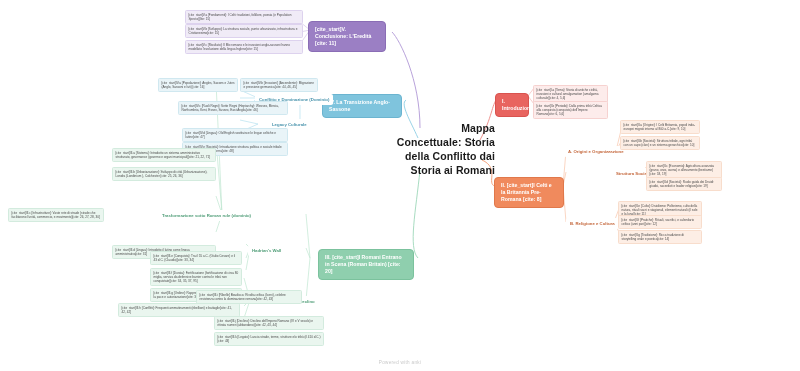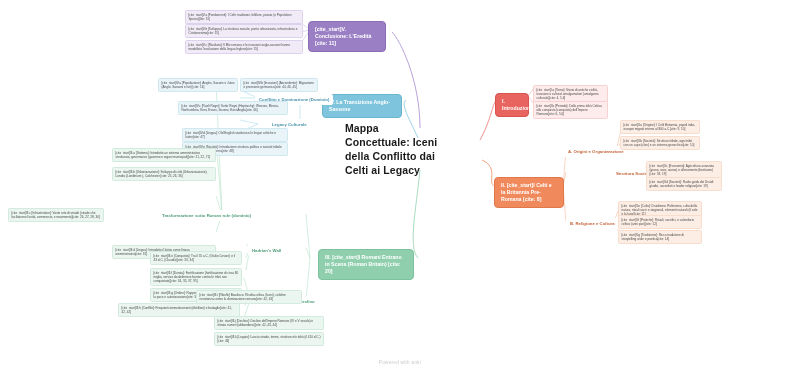--- a/index.html
+++ b/index.html
@@ -8,21 +8,21 @@
     font-family:"Liberation Sans","DejaVu Sans",sans-serif;
     color:#333;
   }
   #canvas{position:absolute;inset:0;}
   svg#links{position:absolute;left:0;top:0;width:800px;height:371px;pointer-events:none;}
 
   .node{position:absolute;box-sizing:border-box;}
 
   
   .center-title{
-    width:150px;text-align:left;font-weight:bold;font-size:10.5px;
+    width:150px;text-align:right;font-weight:bold;font-size:10.5px;
     line-height:1.32;color:#1a1a1a;letter-spacing:.1px;
   }
 
   
   .l1{
     border-radius:4px;padding:4px 6px;font-size:5.2px;font-weight:bold;
     line-height:1.35;color:#fff;box-sizing:border-box;
   }
   .l1.purple{background:#9b7fc4;border:1px solid #8a6db5;}
   .l1.blue  {background:#7fc4dd;border:1px solid #6bb4d0;color:#ffffff;}
@@ -88,23 +88,23 @@
     <path d="M614,222 L620,206 M614,222 L620,218 M614,222 L620,234" stroke="#f7bb9b" stroke-width=".6" fill="none"></path>
 
     <path d="M310,258 L306,214 M310,258 L306,248 M310,258 L306,300" stroke="#b6e2ca" stroke-width=".6" fill="none"></path>
     <path d="M222,214 L216,82 M222,214 L216,140 M222,214 L216,196 M222,214 L216,232" stroke="#b6e2ca" stroke-width=".6" fill="none"></path>
     <path d="M250,248 L246,244 M250,248 L246,258 M250,248 L246,270" stroke="#b6e2ca" stroke-width=".6" fill="none"></path>
     <path d="M250,300 L244,278 M250,300 L244,290 M250,300 L244,306 M250,300 L244,318" stroke="#b6e2ca" stroke-width=".6" fill="none"></path>
   </svg>
 
   <div class="node center-title" style="left:345px;top:122px;">
     <div>Mappa</div>
-    <div>Concettuale: Iceni</div>
+    <div>Concettuale: Storia</div>
     <div>della Conflitto dai</div>
-    <div>Celti ai Legacy</div>
+    <div>Storia ai Romani</div>
   </div>
 
   <div class="node l1 purple" style="left:308px;top:21px;width:78px;">[cite_start]V. Conclusione: L'Eredità [cite: 11]</div>
 
   <div class="node leaf n-purple" style="left:185px;top:10px;width:118px;">[cite_start]V.a [Fondamenti]: I Celti: tradizioni, folklore, poesia (e Population Specto)[lite: 15]</div>
   <div class="node leaf n-purple" style="left:185px;top:24px;width:118px;">[cite_start]V.b [Sviluppo]: La struttura sociale, punto urbanizzato, infrastruttura e Cristianesimo[cite: 15]</div>
   <div class="node leaf n-purple" style="left:185px;top:40px;width:118px;">[cite_start]V.c [Risultato]: Il Mix romano e le invasioni anglo-sassoni hanno modellato l'evoluzione della lingua Inglese[cite: 15]</div>
 
   <div class="node l1 blue" style="left:322px;top:94px;width:80px;">IV. La Transizione Anglo-Sassone</div>
 

